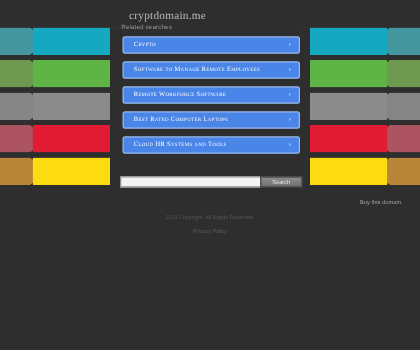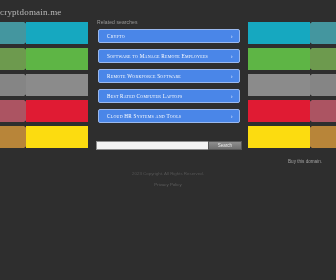--- a/index.html
+++ b/index.html
@@ -87,21 +87,21 @@
     position: absolute;
     inset: 0;
     z-index: 5;
   }
 
   .title {
     position: absolute;
     top: 7px;
     left: 0;
     width: 268px;
-    text-align: left;
+    text-align: center;
     color: #b9b9b9;
     font-size: 9px;
     letter-spacing: .2px;
     font-family: "Liberation Serif", serif;
   }
 
   .related-label {
     position: absolute;
     top: 19px;
     left: 97px;

